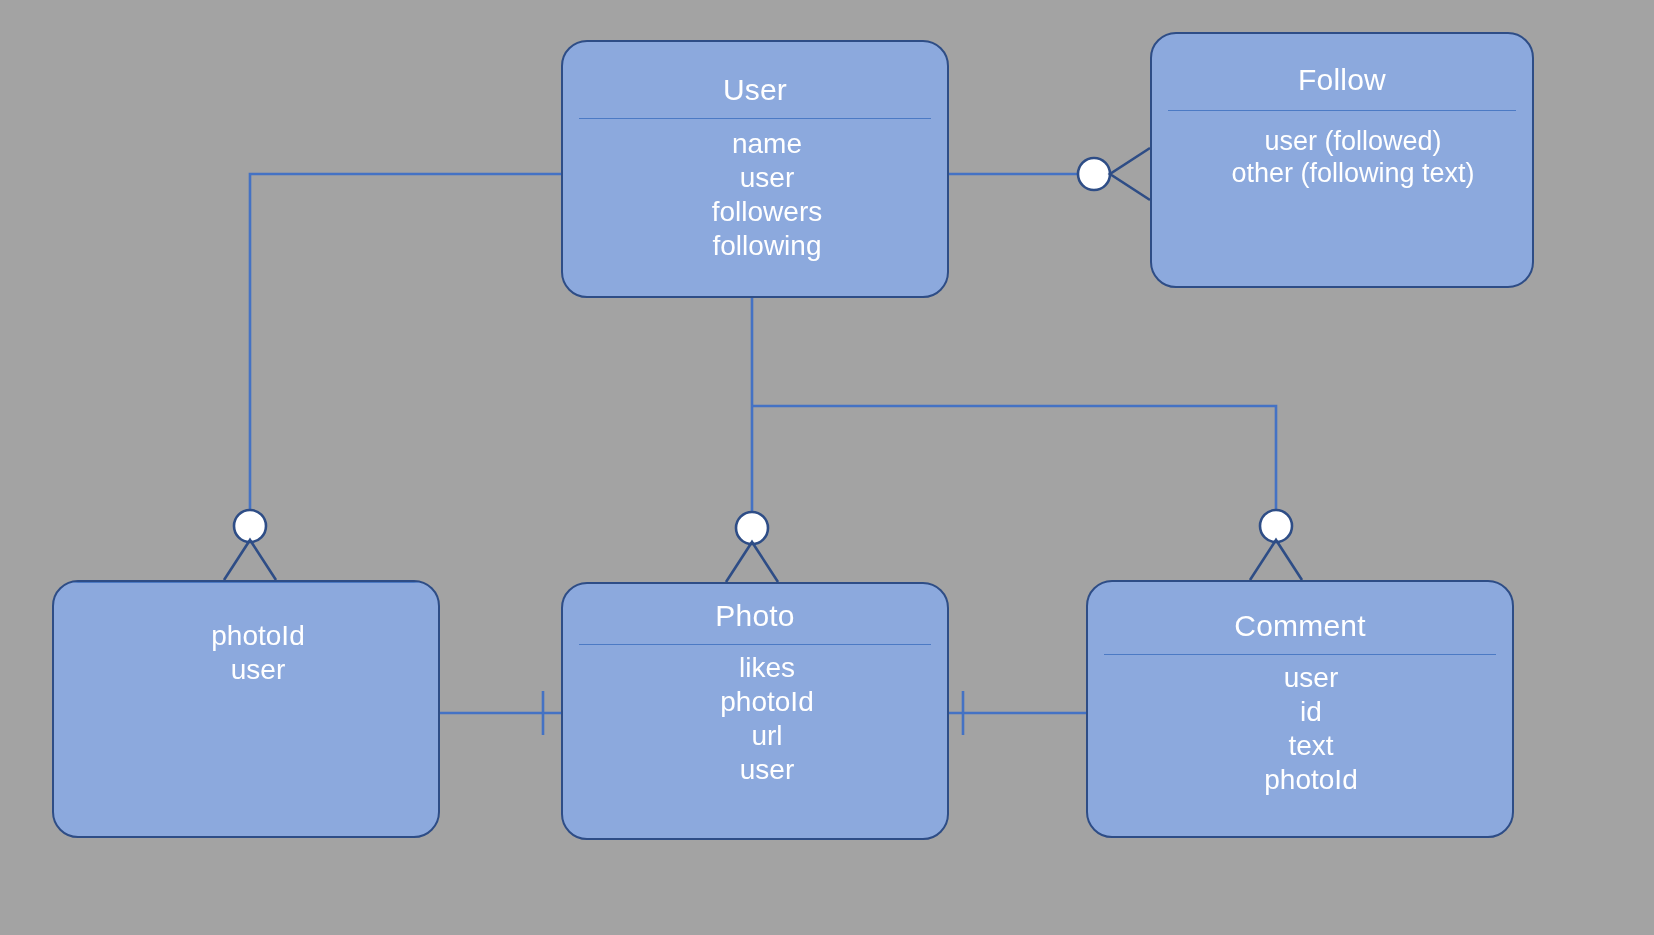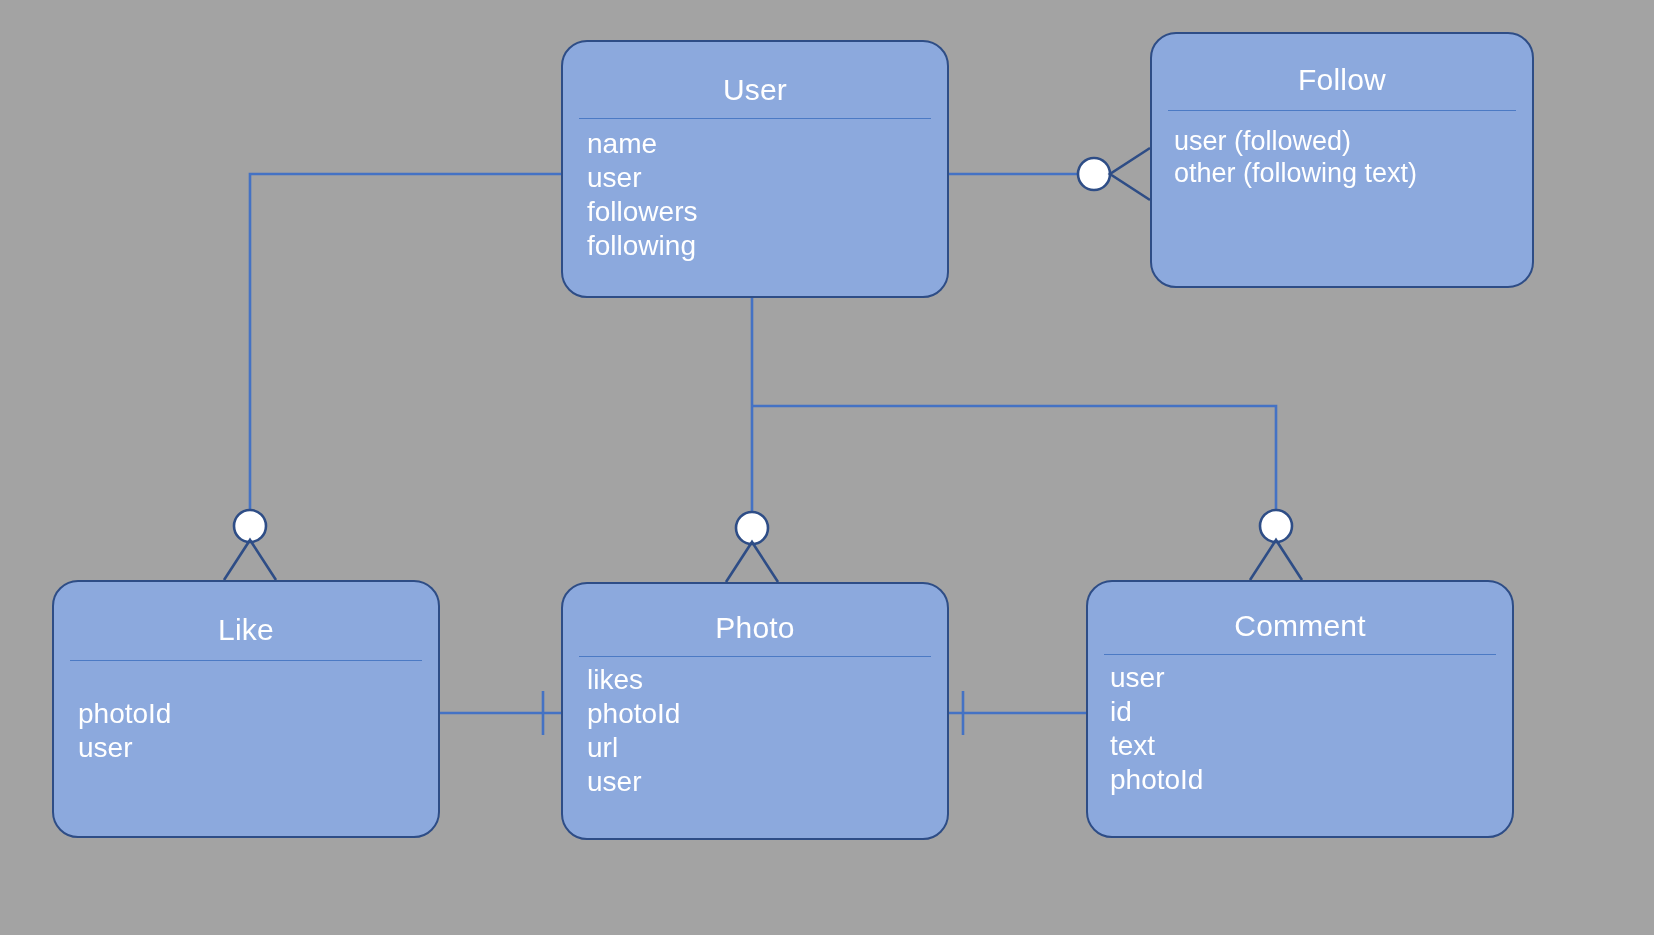--- a/index.html
+++ b/index.html
@@ -53,37 +53,38 @@
     margin: 0 16px;
   }
   .entity-attrs {
     padding: 6px 0 0 24px;
     font-size: 28px;
     line-height: 1.22;
     color: #ffffff;
   }
   .attr {
     white-space: nowrap;
+    text-align: center;
   }
 
   
   #entity-user    { left: 561px; top: 40px;  width: 388px; height: 258px; }
   #entity-user .entity-title  { padding-top: 32px; padding-bottom: 12px; }
   #entity-user .entity-attrs  { padding-top: 8px; }
 
   #entity-follow  { left: 1150px; top: 32px; width: 384px; height: 256px; }
   #entity-follow .entity-title { padding-top: 30px; padding-bottom: 14px; }
   #entity-follow .entity-attrs { padding-top: 14px; padding-left: 22px; font-size: 27px; }
 
   #entity-like    { left: 52px;  top: 580px; width: 388px; height: 258px; }
   #entity-like .entity-title { padding-top: 32px; padding-bottom: 14px; }
   #entity-like .entity-attrs { padding-top: 36px; }
 
   #entity-photo   { left: 561px; top: 582px; width: 388px; height: 258px; }
-  #entity-photo .entity-title { padding-top: 28px; padding-bottom: 12px; }
+  #entity-photo .entity-title { padding-top: 16px; padding-bottom: 12px; }
   #entity-photo .entity-attrs { padding-top: 6px; }
 
   #entity-comment { left: 1086px; top: 580px; width: 428px; height: 258px; }
   #entity-comment .entity-title { padding-top: 28px; padding-bottom: 12px; }
   #entity-comment .entity-attrs { padding-top: 6px; padding-left: 22px; }
 </style>
 </head>
 <body>
 
 <div id="canvas">
@@ -142,21 +143,20 @@
   <div class="entity" id="entity-follow">
     <div class="entity-title">Follow</div>
     <div class="entity-divider"></div>
     <div class="entity-attrs">
       <div class="attr">user (followed)</div>
       <div class="attr">other (following text)</div>
     </div>
   </div>
 
   <div class="entity" id="entity-like">
-    <div class="entity-title">Like</div>
     <div class="entity-divider"></div>
     <div class="entity-attrs">
       <div class="attr">photoId</div>
       <div class="attr">user</div>
     </div>
   </div>
 
   <div class="entity" id="entity-photo">
     <div class="entity-title">Photo</div>
     <div class="entity-divider"></div>

